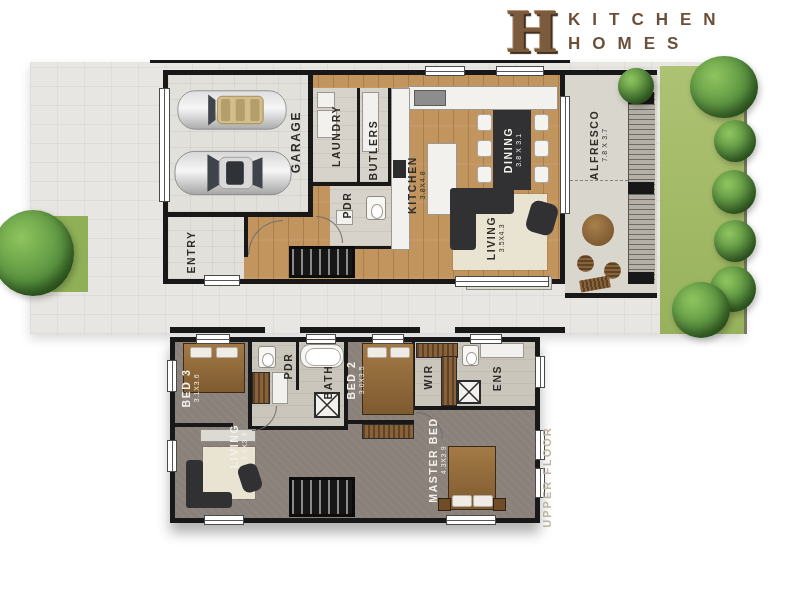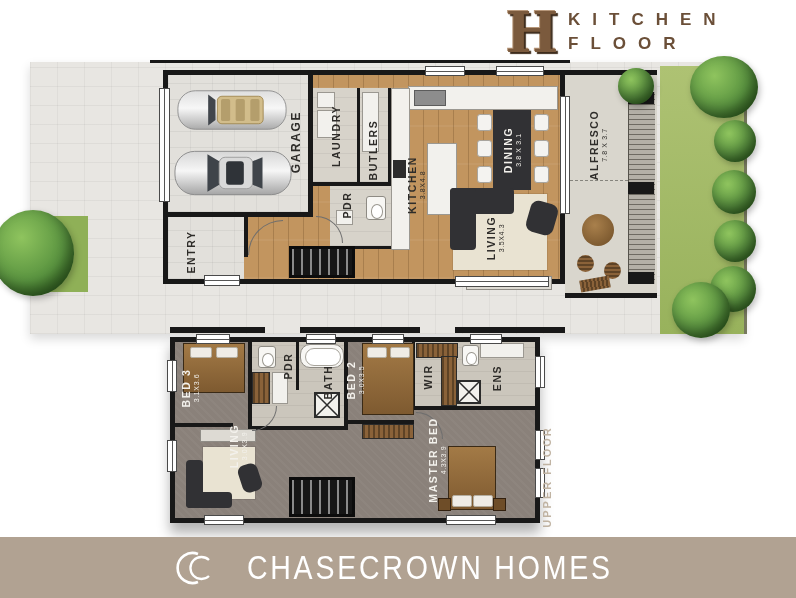--- a/index.html
+++ b/index.html
@@ -70,21 +70,21 @@
   .footer{left:0;top:537px;width:796px;height:61px;background:#b1a292;display:flex;align-items:center;justify-content:center;gap:16px;}
   .footer-text{font:400 31px "Liberation Sans",sans-serif;color:#fff;letter-spacing:3px;transform:scale(.92,1.08);white-space:nowrap;}
 </style>
 </head>
 <body>
 
 <div class="canvas">
 
   <div class="abs brand-emblem">H</div>
   <div class="abs brand-line" style="top:10px;">KITCHEN</div>
-  <div class="abs brand-line" style="top:34px;">FLOOR</div>
+  <div class="abs brand-line" style="top:34px;">HOMES</div>
 
   <div class="abs site"></div>
   <div class="abs lawn"></div>
   <div class="abs grasspatch"></div>
 
   <div class="abs wall" style="left:150px;top:60px;width:420px;height:3px;"></div>
   <div class="abs wall" style="left:170px;top:327px;width:95px;height:6px;"></div>
   <div class="abs wall" style="left:300px;top:327px;width:120px;height:6px;"></div>
   <div class="abs wall" style="left:455px;top:327px;width:110px;height:6px;"></div>
 
@@ -330,23 +330,14 @@
     <span class="nm">LIVING</span>
     <span class="dm">3.0X3.9</span>
     </div>
   <div class="vlabel lt" style="left:437px;top:460px;">
     <span class="nm">MASTER BED</span>
     <span class="dm">4.3X3.9</span>
     </div>
 
   <div class="caption-vert" style="left:547px;top:477px;">UPPER FLOOR</div>
 
-  <div class="abs footer">
-    <span style="display:inline-flex;">
-      <svg width="48" height="42" viewBox="0 0 48 42">
-        <path d="M31 7 A15 15 0 1 0 31 35" fill="none" stroke="#ffffff" stroke-width="2.6"></path>
-        <path d="M42 13 A11 11 0 1 0 42 29" fill="none" stroke="#ffffff" stroke-width="2.3"></path>
-      </svg>
-    </span>
-    <span class="footer-text">CHASECROWN HOMES</span>
-  </div>
 
 </div>
 
 </body></html>

